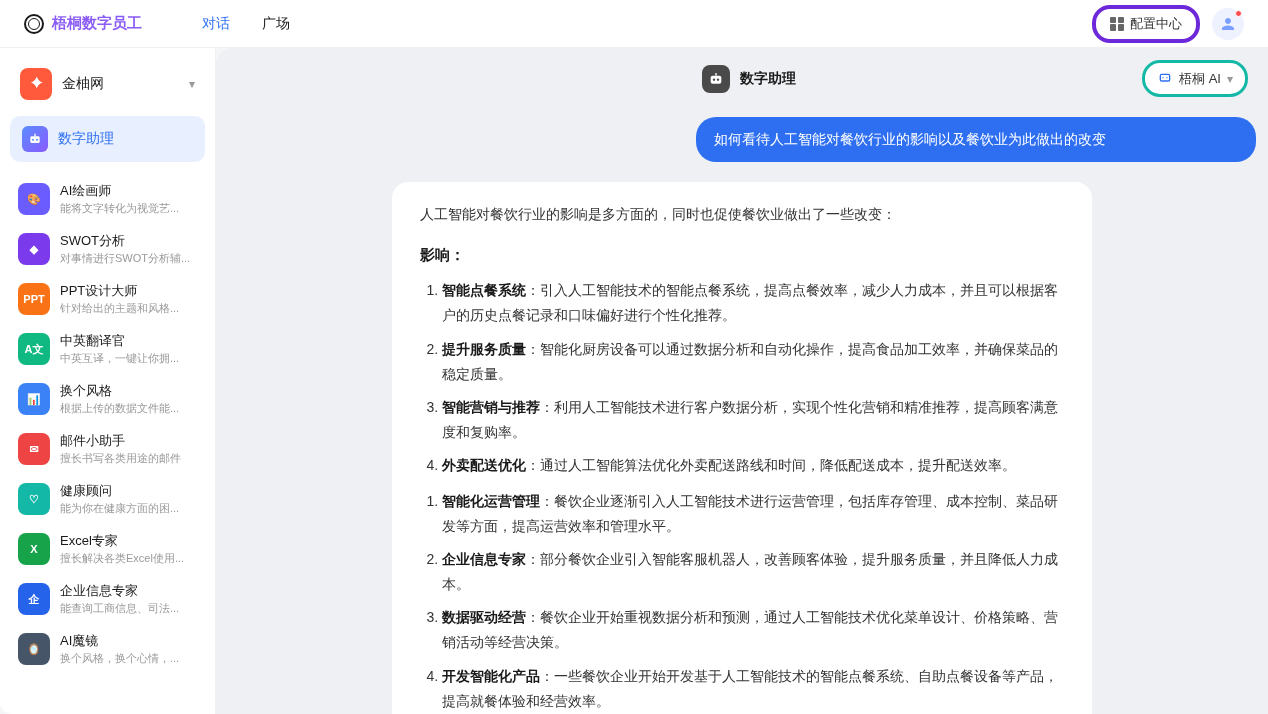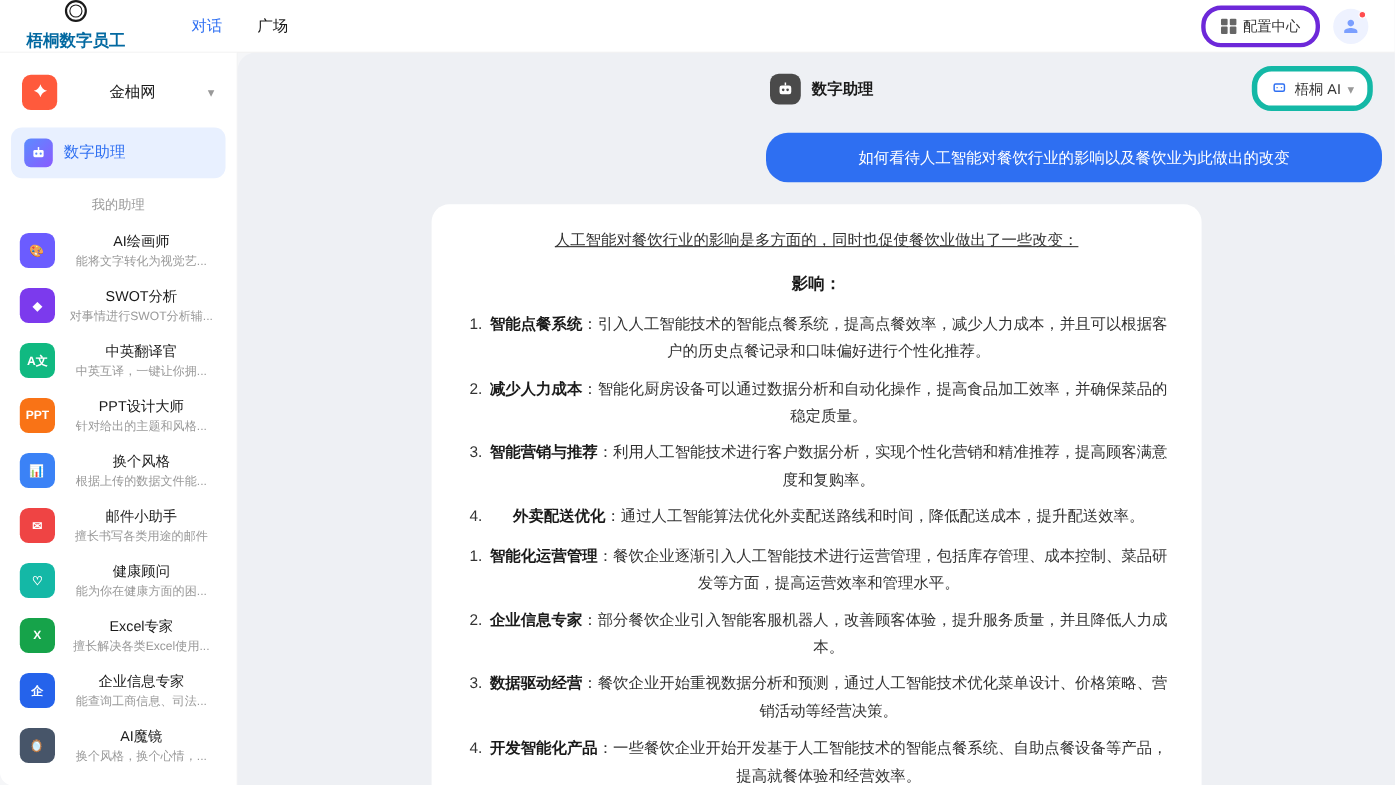--- a/index.html
+++ b/index.html
@@ -13,42 +13,42 @@
 .header {
   height: 48px;
   background: #fff;
   display: flex;
   align-items: center;
   padding: 0 24px;
   justify-content: space-between;
   border-bottom: 1px solid #f0f0f0;
 }
 .header-left { display: flex; align-items: center; gap: 32px; }
-.logo { display: flex; align-items: center; gap: 8px; font-weight: 600; font-size: 15px; color: #0369a1; flex-direction: column; }
+.logo { display: flex; align-items: flex-start; gap: 8px; font-weight: 600; font-size: 15px; color: #8b5cf6; }
 .logo-icon { width: 20px; height: 20px; border: 2.5px solid #1a1a1a; border-radius: 50%; position: relative; }
 .logo-icon::before { content: ''; position: absolute; inset: 2px; border: 1.5px solid #1a1a1a; border-radius: 50%; }
 .nav-tabs { display: flex; gap: 32px; margin-left: 28px; }
 .nav-tab { font-size: 14px; color: #1a1a1a; cursor: pointer; }
 .nav-tab.active { color: #2e6ff2; font-weight: 500; }
 .header-right { display: flex; align-items: center; gap: 12px; }
 .config-btn {
   display: flex; align-items: center; gap: 6px;
   padding: 6px 14px; border: 4px solid #6d28d9; border-radius: 18px;
   font-size: 13px; color: #333; cursor: pointer; background: #fff;
 }
 .grid-icon { display: grid; grid-template-columns: 1fr 1fr; gap: 1.5px; width: 14px; height: 14px; }
 .grid-icon span { background: #666; border-radius: 1px; }
 .avatar {
   width: 32px; height: 32px; border-radius: 50%; background: #eef2ff;
   display: flex; align-items: center; justify-content: center; position: relative; cursor: pointer;
 }
 .avatar svg { width: 18px; height: 18px; }
 .avatar-dot { position: absolute; top: 2px; right: 2px; width: 7px; height: 7px; background: #ff4d4f; border-radius: 50%; border: 1.5px solid #fff; }
 
-.main { display: flex; height: calc(714px - 48px); text-align: center; }
+.main { display: flex; height: calc(714px - 48px); }
 
 .sidebar {
   width: 216px; background: #fff; padding: 12px 10px; border-right: 1px solid #f0f0f0;
   display: flex; flex-direction: column; overflow: hidden; border-radius: 0 0 0 12px;
 }
 .org-select {
   display: flex; align-items: center; gap: 10px; padding: 8px 10px; cursor: pointer;
 }
 .org-icon {
   width: 32px; height: 32px; border-radius: 8px; background: #ff5a3c;
@@ -98,40 +98,40 @@
 .chat-title { display: flex; align-items: center; gap: 10px; margin: 0 auto; }
 .chat-title-icon {
   width: 28px; height: 28px; border-radius: 8px; background: #4a4a4a;
   display: flex; align-items: center; justify-content: center;
 }
 .chat-title-icon svg { width: 16px; height: 16px; fill: #fff; }
 .chat-title-text { font-size: 14px; font-weight: 600; color: #1a1a1a; }
 .model-select {
   display: flex; align-items: center; gap: 6px; padding: 6px 12px;
   background: #fff; border-radius: 18px; font-size: 13px; color: #333; cursor: pointer;
-  border: 5px solid #14b8a6;
+  border: 3px solid #14b8a6;
 }
 .model-icon { color: #2e6ff2; }
 
 .chat-body { flex: 1; overflow-y: auto; padding: 8px 12px 24px; }
 .chat-body::-webkit-scrollbar { width: 6px; }
 .chat-body::-webkit-scrollbar-thumb { background: #ccc; border-radius: 3px; }
 
 .user-msg {
   max-width: 560px; margin-left: auto; margin-bottom: 20px;
   background: #2e6ff2; color: #fff; padding: 12px 18px;
   border-radius: 20px; font-size: 14px; line-height: 1.5;
 }
 
 .ai-msg {
   max-width: 700px; margin: 0 auto 20px; background: #fff;
   padding: 20px 28px; border-radius: 16px; font-size: 14px;
   line-height: 1.8; color: #333;
 }
-.ai-msg p { margin-bottom: 6px; text-decoration: underline; }
+.ai-msg p { margin-bottom: 6px; }
 .ai-msg h4 { font-size: 15px; font-weight: 600; margin: 14px 0 10px; color: #1a1a1a; }
 .ai-msg ol { padding-left: 22px; margin-bottom: 10px; }
 .ai-msg li { margin-bottom: 8px; }
 .ai-msg strong { font-weight: 600; color: #1a1a1a; }
 </style>
 </head>
 <body>
 
 <div class="header">
   <div class="header-left">
@@ -180,49 +180,48 @@
         <svg viewBox="0 0 24 24">
             <rect x="5" y="8" width="14" height="10" rx="2"></rect>
             <circle cx="9" cy="13" r="1.5" fill="#5b8cff"></circle>
             <circle cx="15" cy="13" r="1.5" fill="#5b8cff"></circle>
             <rect x="11" y="4" width="2" height="4"></rect>
           </svg>
       </div>
       <span class="assistant-active-label">数字助理</span>
     </div>
 
-    <div class="section-title">我的助理</div>
 
     <div class="assistant-list" id="assistant-list">
         <div class="assistant-item">
           <div class="ai-icon" style="background:#6b5cff">🎨</div>
           <div class="ai-text">
             <div class="ai-name">AI绘画师</div>
             <div class="ai-desc">能将文字转化为视觉艺...</div>
           </div>
         </div>
         <div class="assistant-item">
           <div class="ai-icon" style="background:#7c3aed">◆</div>
           <div class="ai-text">
             <div class="ai-name">SWOT分析</div>
             <div class="ai-desc">对事情进行SWOT分析辅...</div>
           </div>
         </div>
         <div class="assistant-item">
+          <div class="ai-icon" style="background:#f97316">PPT</div>
+          <div class="ai-text">
+            <div class="ai-name">PPT设计大师</div>
+            <div class="ai-desc">针对给出的主题和风格...</div>
+          </div>
+        </div>
+        <div class="assistant-item">
           <div class="ai-icon" style="background:#10b981">A文</div>
           <div class="ai-text">
             <div class="ai-name">中英翻译官</div>
             <div class="ai-desc">中英互译，一键让你拥...</div>
-          </div>
-        </div>
-        <div class="assistant-item">
-          <div class="ai-icon" style="background:#f97316">PPT</div>
-          <div class="ai-text">
-            <div class="ai-name">PPT设计大师</div>
-            <div class="ai-desc">针对给出的主题和风格...</div>
           </div>
         </div>
         <div class="assistant-item">
           <div class="ai-icon" style="background:#3b82f6">📊</div>
           <div class="ai-text">
             <div class="ai-name">换个风格</div>
             <div class="ai-desc">根据上传的数据文件能...</div>
           </div>
         </div>
         <div class="assistant-item">
@@ -291,21 +290,21 @@
     </div>
 
     <div class="chat-body">
       <div class="user-msg">如何看待人工智能对餐饮行业的影响以及餐饮业为此做出的改变</div>
 
       <div class="ai-msg">
         <p>人工智能对餐饮行业的影响是多方面的，同时也促使餐饮业做出了一些改变：</p>
         <h4>影响：</h4>
         <ol id="impacts-list">
             <li><strong>智能点餐系统</strong>：引入人工智能技术的智能点餐系统，提高点餐效率，减少人力成本，并且可以根据客户的历史点餐记录和口味偏好进行个性化推荐。</li>
-            <li><strong>减少人力成本</strong>：智能化厨房设备可以通过数据分析和自动化操作，提高食品加工效率，并确保菜品的稳定质量。</li>
+            <li><strong>提升服务质量</strong>：智能化厨房设备可以通过数据分析和自动化操作，提高食品加工效率，并确保菜品的稳定质量。</li>
             <li><strong>智能营销与推荐</strong>：利用人工智能技术进行客户数据分析，实现个性化营销和精准推荐，提高顾客满意度和复购率。</li>
             <li><strong>外卖配送优化</strong>：通过人工智能算法优化外卖配送路线和时间，降低配送成本，提升配送效率。</li>
           </ol>
         <ol id="changes-list">
             <li><strong>智能化运营管理</strong>：餐饮企业逐渐引入人工智能技术进行运营管理，包括库存管理、成本控制、菜品研发等方面，提高运营效率和管理水平。</li>
             <li><strong>企业信息专家</strong>：部分餐饮企业引入智能客服机器人，改善顾客体验，提升服务质量，并且降低人力成本。</li>
             <li><strong>数据驱动经营</strong>：餐饮企业开始重视数据分析和预测，通过人工智能技术优化菜单设计、价格策略、营销活动等经营决策。</li>
             <li><strong>开发智能化产品</strong>：一些餐饮企业开始开发基于人工智能技术的智能点餐系统、自助点餐设备等产品，提高就餐体验和经营效率。</li>
           </ol>
 

